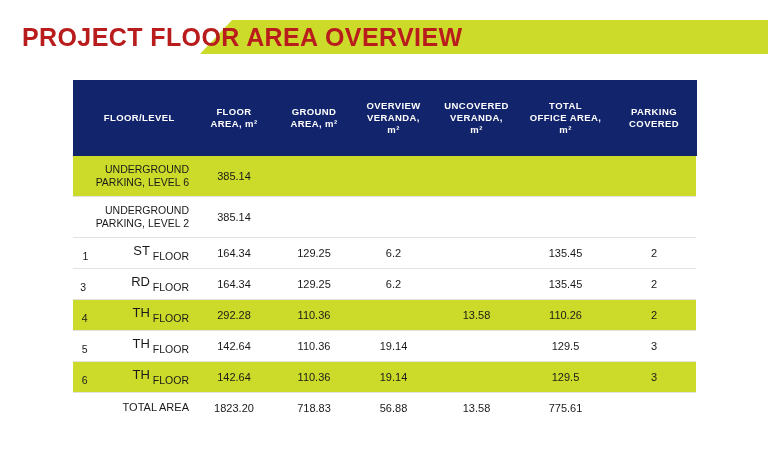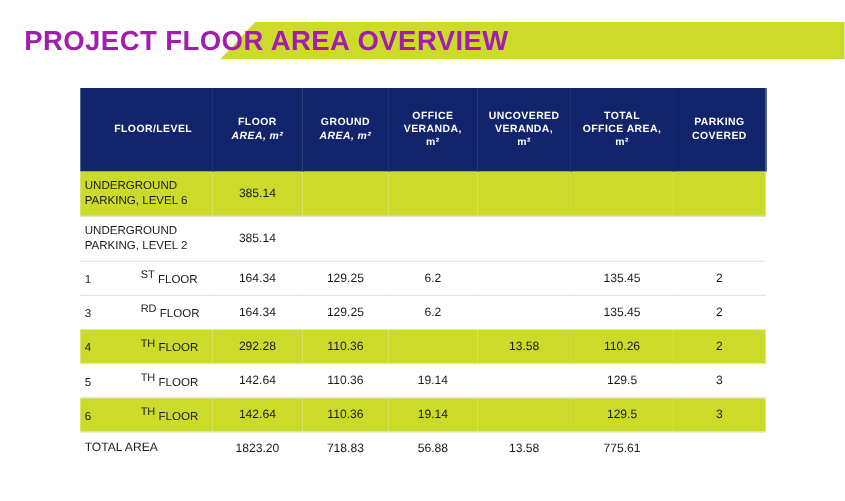--- a/index.html
+++ b/index.html
@@ -23,21 +23,21 @@
     background: #ccdb2a;
     clip-path: polygon(232px 0, 768px 0, 768px 34px, 200px 34px);
   }
   .title {
     position: absolute;
     top: 23px;
     left: 22px;
     font-size: 25px;
     font-weight: bold;
     letter-spacing: 0.4px;
-    color: #a21caf;
+    color: #b91c1c;
     white-space: nowrap;
   }
   .table-wrap {
     position: absolute;
     top: 80px;
     left: 73px;
     width: 623px;
   }
   table {
     border-collapse: collapse;
@@ -68,46 +68,46 @@
     text-align: center;
     vertical-align: middle;
     padding: 0 4px;
     border-bottom: 1px solid #e2e2e2;
   }
   tbody tr.alt td {
     background: #ccdb2a;
   }
   tbody td.label {
     font-size: 10.5px;
-    text-align: left;
+    text-align: right;
     line-height: 1.2;
   }
   tbody tr.tall td {
     height: 40px;
   }
   tbody tr.total td {
     border-bottom: none;
     font-size: 11px;
   }
   tbody tr.total td.label {
     font-size: 11px;
   }
   .sup {
-    font-size: 10px;
+    font-size: 13px;
     vertical-align: super;
     padding-left: 45px;
   }
   .col1 { width: 120px; }
   .col2 { width: 82px; }
   .col3 { width: 78px; }
   .col4 { width: 81px; }
   .col5 { width: 85px; }
   .col6 { width: 93px; }
   .col7 { width: 84px; }
-  .m2 { white-space: nowrap; font-style: italic; }
+  .m2 { white-space: nowrap; }
 </style>
 </head>
 <body>
 
 <div class="accent-bar"></div>
 <div class="title">PROJECT FLOOR AREA OVERVIEW</div>
 
 <div class="table-wrap">
   <table>
     <colgroup>
@@ -126,21 +126,21 @@
         </th>
         <th>
           <div>FLOOR</div>
           <div class="m2">AREA, m²</div>
         </th>
         <th>
           <div>GROUND</div>
           <div class="m2">AREA, m²</div>
         </th>
         <th>
-          <div>OFFICE</div>
+          <div>OVERVIEW</div>
           <div>VERANDA,</div>
           <div>m²</div>
         </th>
         <th>
           <div>UNCOVERED</div>
           <div>VERANDA,</div>
           <div>m²</div>
         </th>
         <th>
           <div>TOTAL</div>

